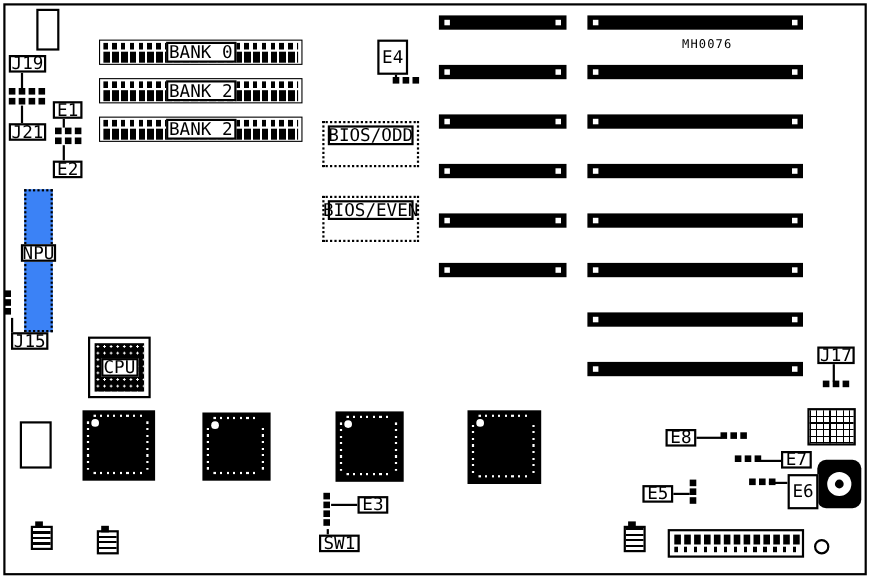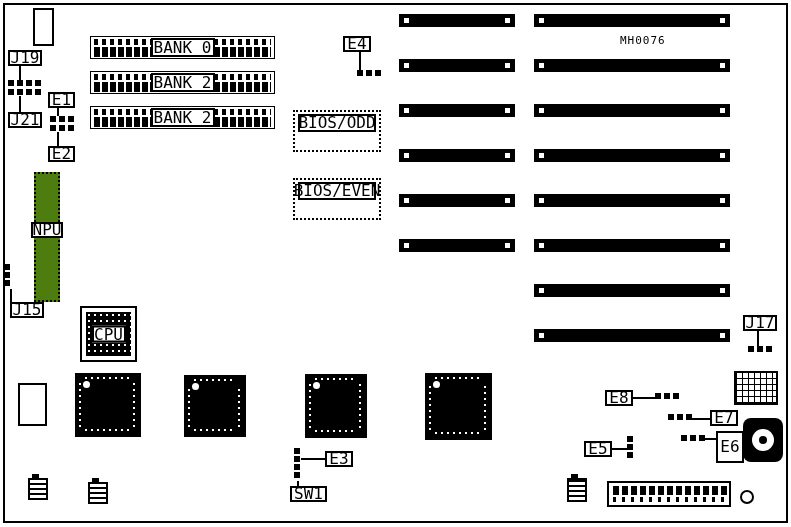--- a/index.html
+++ b/index.html
@@ -16,21 +16,21 @@
   .pin{width:6px;height:6px;background:#000;flex:none;display:block}
   .slot{position:absolute;height:13px;background:#000;z-index:1}
   .slot i{position:absolute;top:4px;width:5px;height:5px;background:#fff;display:block}
   .slot i.l{left:5px}.slot i.r{right:5px}
   .bank{position:absolute;left:90px;width:185px;height:23px;border:1px solid #000;background:#fff;z-index:1}
   .bank .t{position:absolute;left:3px;right:3px;top:2px;height:6px;background:repeating-linear-gradient(90deg,#000 0 4px,#fff 4px 8px)}
   .bank .b{position:absolute;left:3px;right:3px;top:10px;height:10px;background:repeating-linear-gradient(90deg,#000 0 6px,#fff 6px 8px)}
   .bank .lbl{left:50%;top:1px;transform:translateX(-50%);width:64px;height:19px}
   .dipchip{position:absolute;left:293px;width:88px;height:42px;border:2px dotted #000;background:#fff;z-index:1}
   .dipchip .lbl{left:50%;top:2px;transform:translateX(-50%);width:78px;height:18px}
-  .npu{position:absolute;left:34px;top:172px;width:26px;height:130px;border:2px dotted #000;background:#4d7c0f;z-index:1}
+  .npu{position:absolute;left:22px;top:172px;width:26px;height:130px;border:2px dotted #000;background:#3b82f6;z-index:1}
   .npu .lbl{left:50%;top:48px;transform:translateX(-50%);width:32px;height:16px}
   .cpu{position:absolute;left:80px;top:306px;width:57px;height:56px;border:2px solid #000;padding:4px;background:#fff;z-index:1}
   .cpu .ring{width:100%;height:100%;background-color:#000;background-image:radial-gradient(#fff 1px,transparent 1.2px);background-size:6px 6px}
   .cpu .lbl{left:50%;top:50%;transform:translate(-50%,-50%);width:34px;height:17px}
   .qfp{position:absolute;background-color:#000;z-index:1;
     background-image:
       repeating-linear-gradient(90deg,#fff 0 2px,transparent 2px 6px),
       repeating-linear-gradient(90deg,#fff 0 2px,transparent 2px 6px),
       repeating-linear-gradient(0deg,#fff 0 2px,transparent 2px 6px),
       repeating-linear-gradient(0deg,#fff 0 2px,transparent 2px 6px);
@@ -277,21 +277,21 @@
   <div class="lead" style="left:612px;top:448px;width:15px;height:2px"></div>
   <div class="lead" style="left:699px;top:438px;width:17px;height:2px"></div>
   <div class="lead" style="left:688px;top:418px;width:22px;height:2px"></div>
   <div class="lead" style="left:633px;top:397px;width:23px;height:2px"></div>
   <div class="lead" style="left:757px;top:331px;width:2px;height:16px"></div>
 
   <div class="lbl" style="left:8px;top:50px;width:34px;height:16px">J19</div>
   <div class="lbl" style="left:8px;top:112px;width:34px;height:16px">J21</div>
   <div class="lbl" style="left:48px;top:92px;width:27px;height:16px">E1</div>
   <div class="lbl" style="left:48px;top:146px;width:27px;height:16px">E2</div>
-  <div class="lbl" style="left:343px;top:36px;width:28px;height:16px">E4</div>
+  <div class="lbl" style="left:343px;top:36px;width:28px;height:32px">E4</div>
   <div class="lbl" style="left:10px;top:302px;width:34px;height:16px">J15</div>
   <div class="lbl" style="left:325px;top:451px;width:28px;height:16px">E3</div>
   <div class="lbl" style="left:290px;top:486px;width:37px;height:16px">SW1</div>
   <div class="lbl" style="left:584px;top:441px;width:28px;height:16px">E5</div>
   <div class="lbl" style="left:716px;top:431px;width:28px;height:32px">E6</div>
   <div class="lbl" style="left:710px;top:410px;width:28px;height:16px">E7</div>
   <div class="lbl" style="left:605px;top:390px;width:28px;height:16px">E8</div>
   <div class="lbl" style="left:743px;top:315px;width:34px;height:16px">J17</div>
 </div>
 

